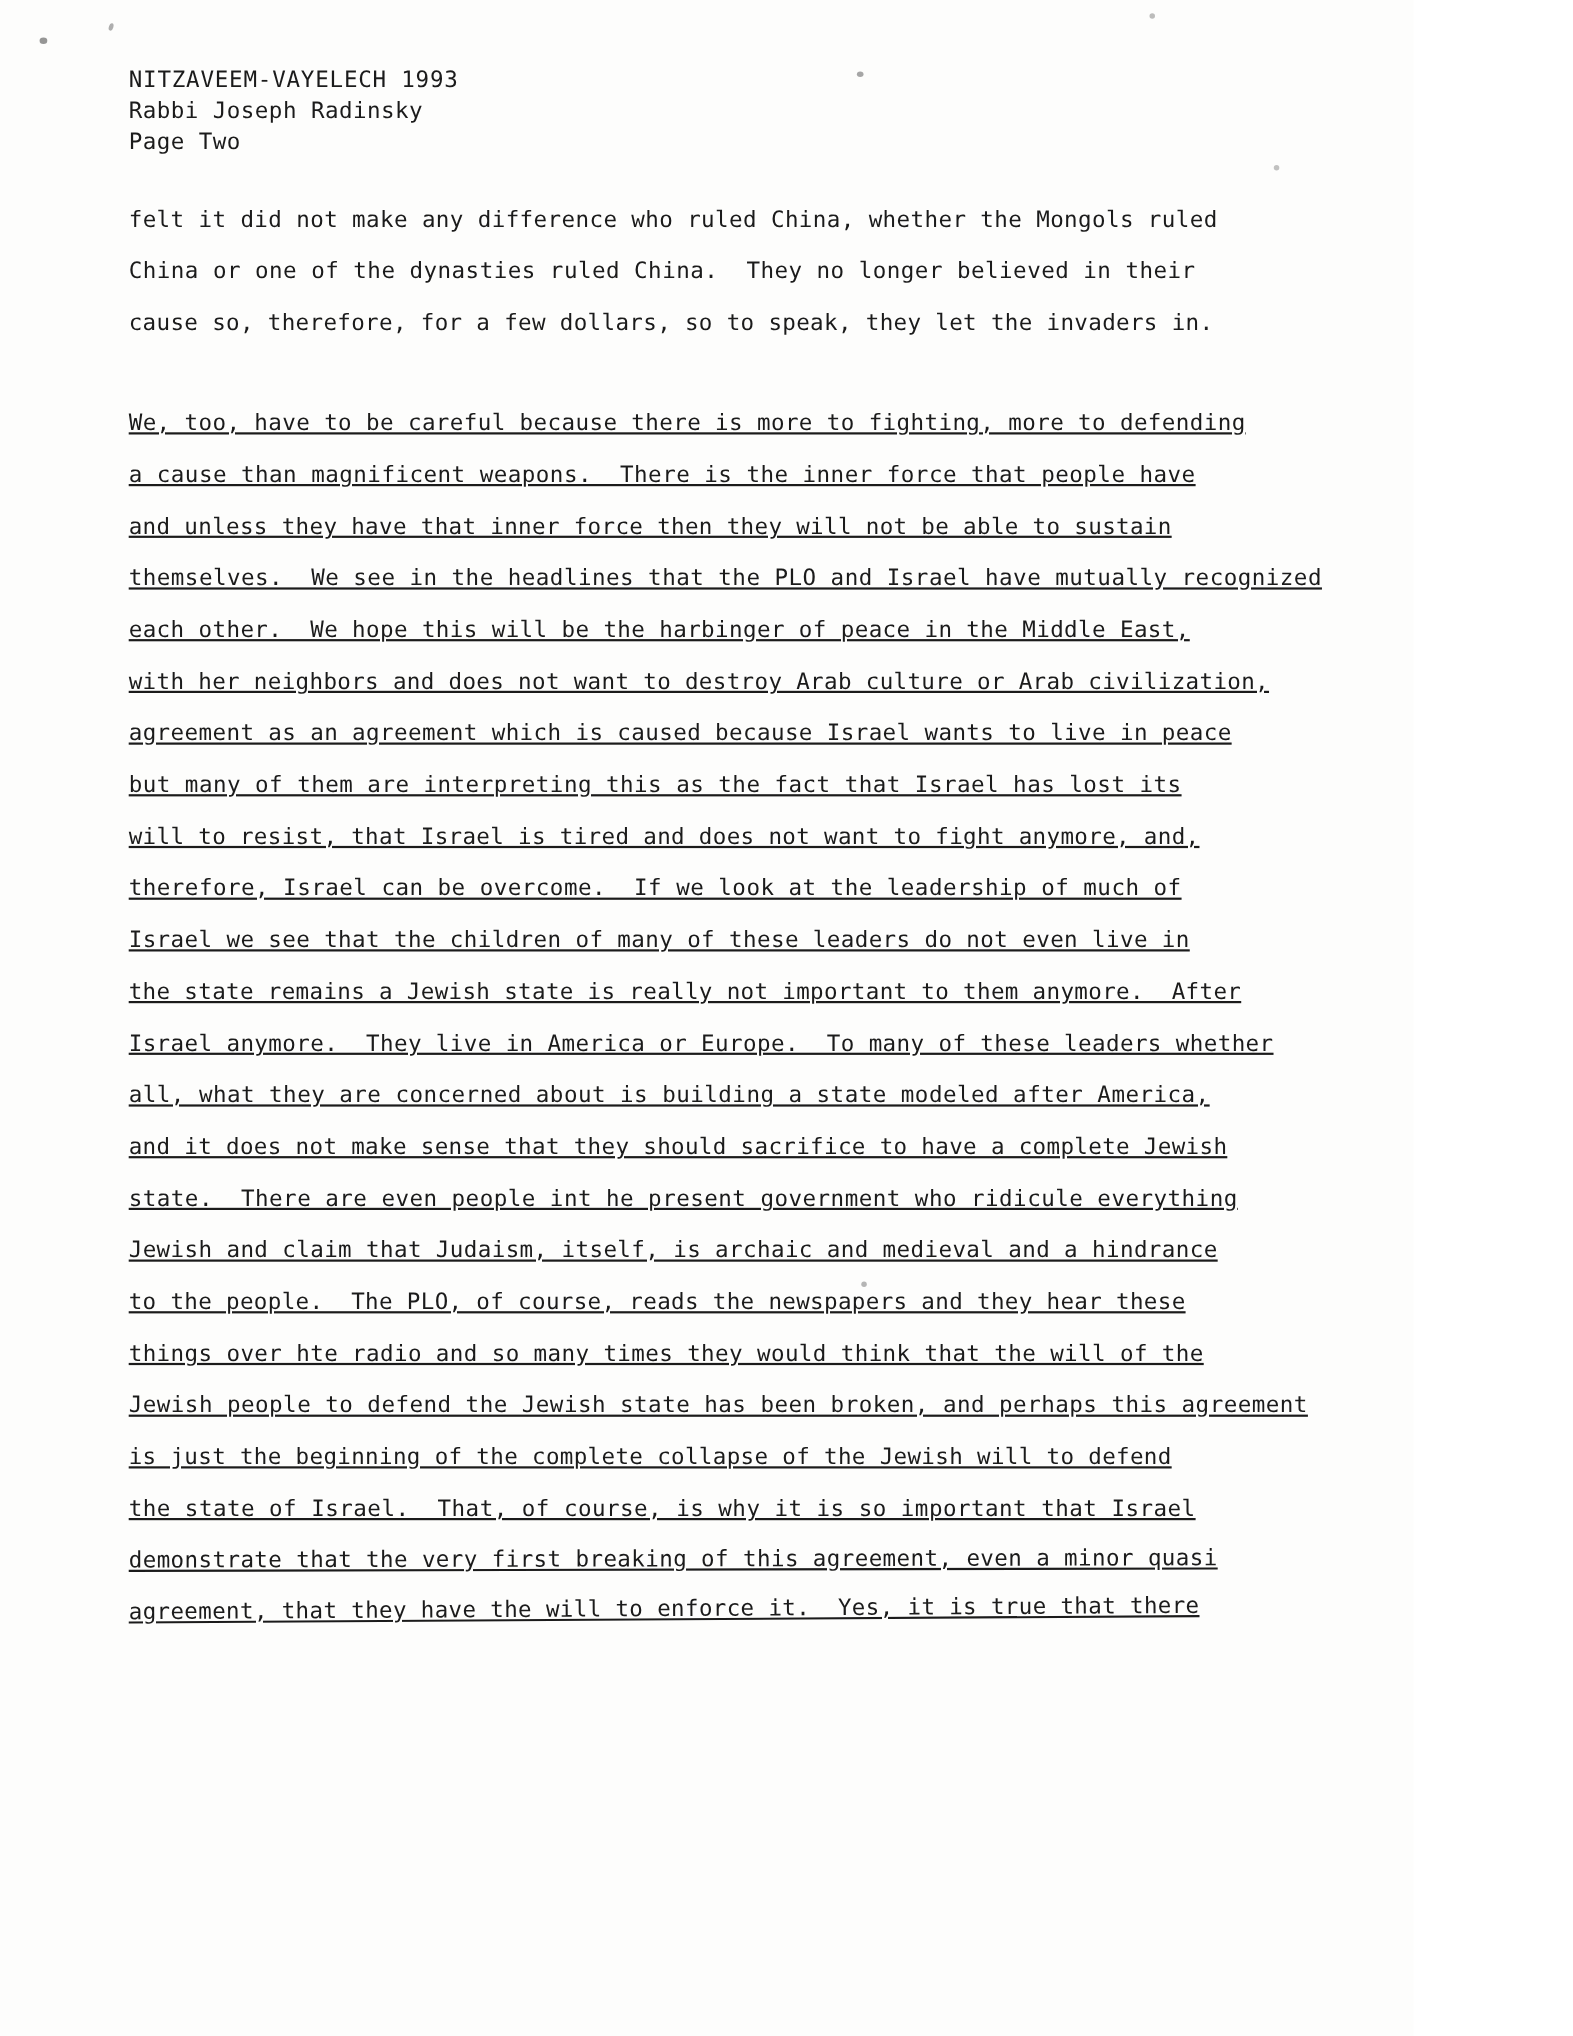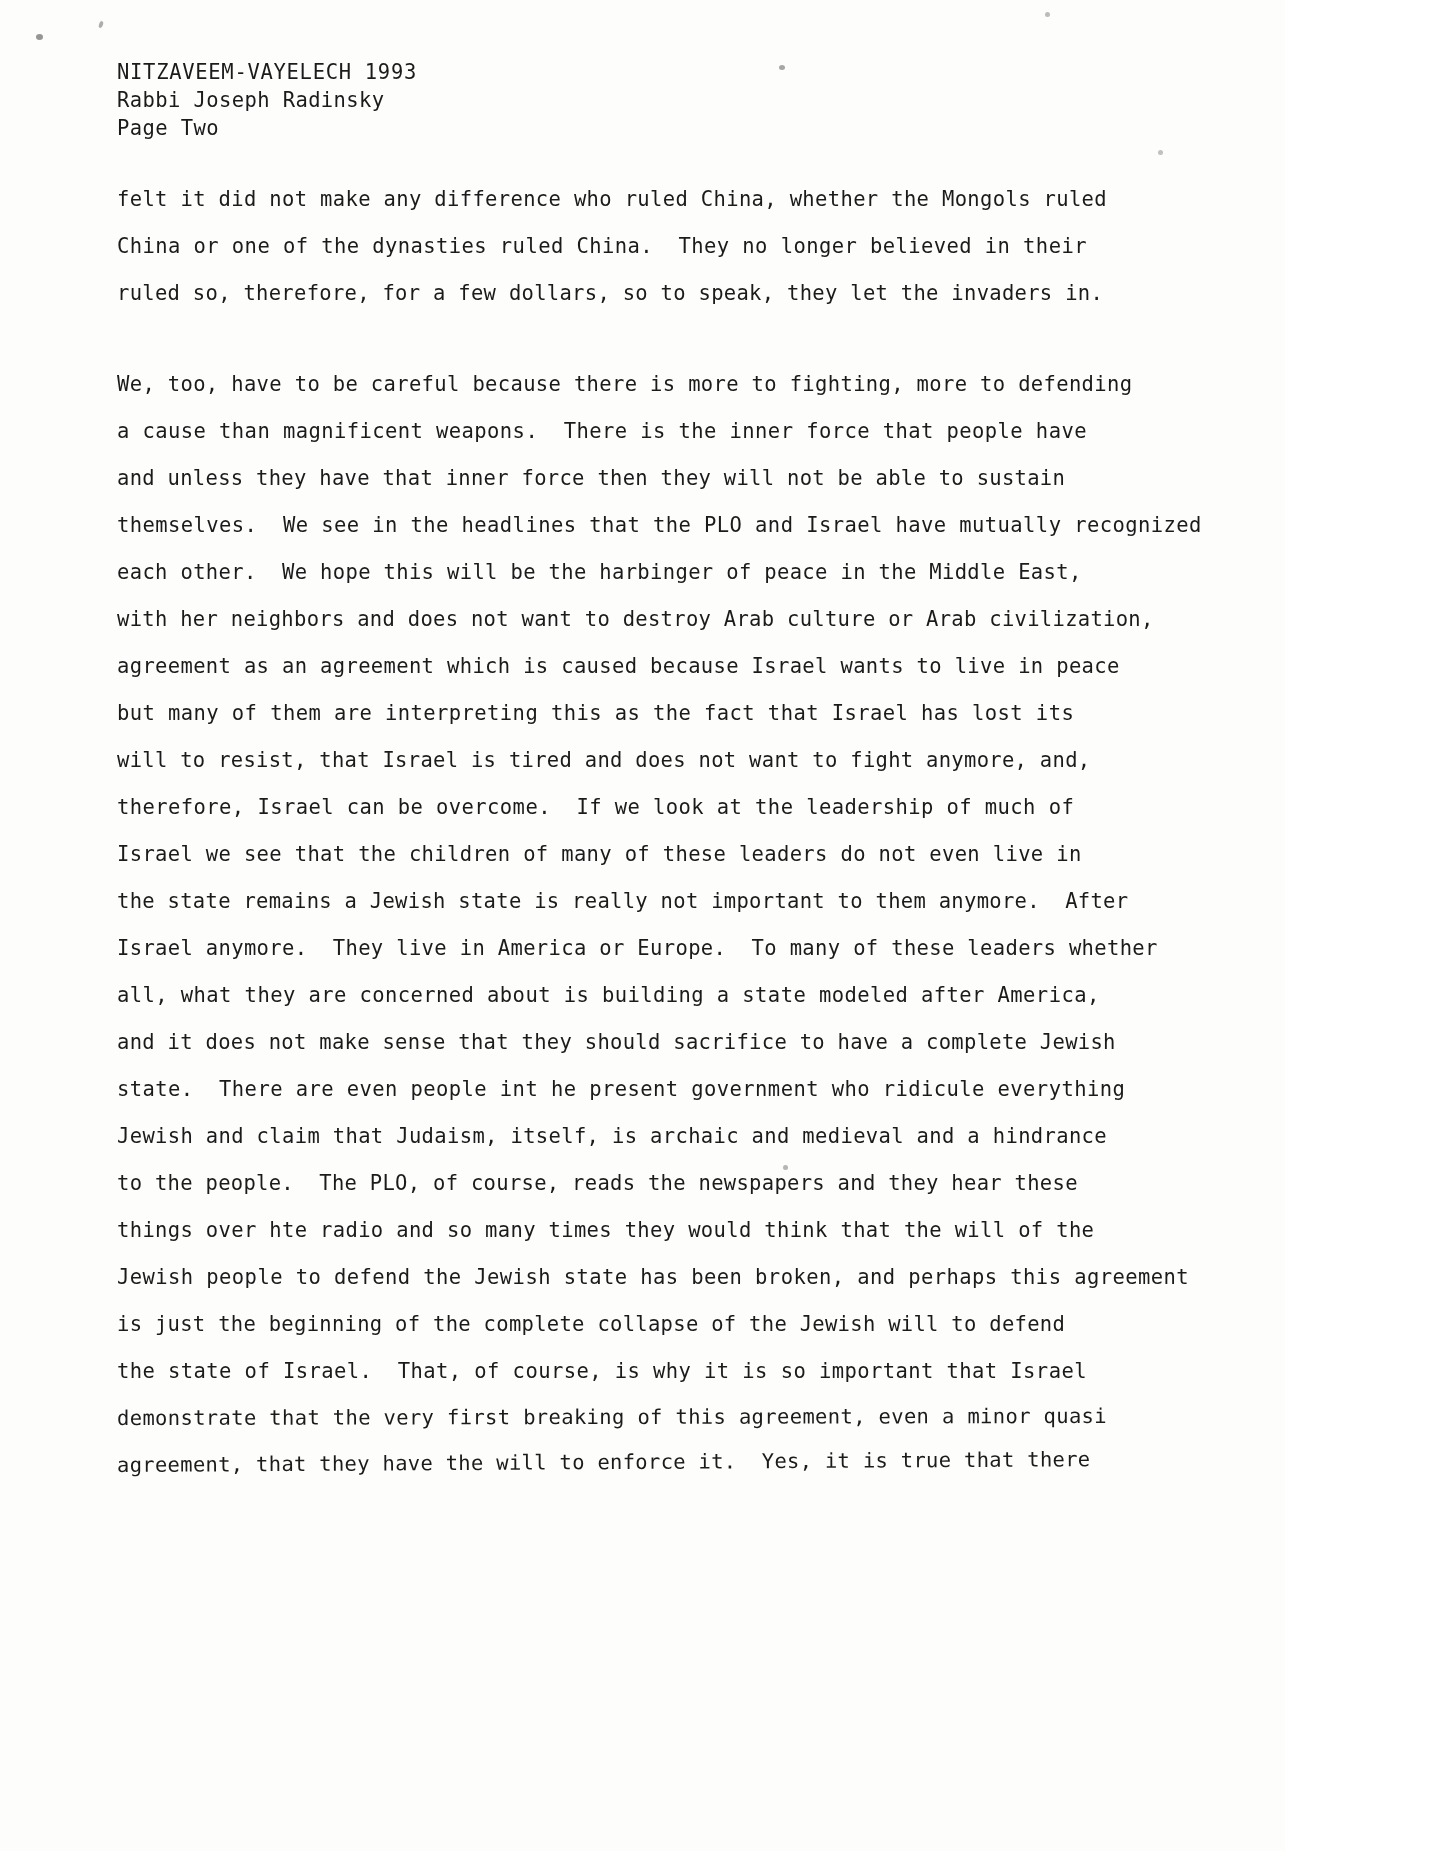--- a/index.html
+++ b/index.html
@@ -45,21 +45,21 @@
     line-height: 28px;
     letter-spacing: .4px;
   }
   .header-line { white-space: pre; }
   .header-line.title { letter-spacing: .7px; }
 
   .para {
     margin-top: 34px;
     font-size: 20.5px;
   }
-  .para + .para { margin-top: 44px; }
+  .para + .para { margin-top: 44px; text-decoration: underline; }
 
   .tline {
     white-space: pre;
     line-height: 47px;
     letter-spacing: .35px;
   }
 
   
   .tline:nth-child(2n)   { letter-spacing: .42px; }
   .tline:nth-child(3n)   { letter-spacing: .30px; }
@@ -84,21 +84,21 @@
 
     <div class="header-block">
       <div class="header-line title">NITZAVEEM-VAYELECH 1993</div>
       <div class="header-line">Rabbi Joseph Radinsky</div>
       <div class="header-line">Page Two</div>
     </div>
 
     <div class="para">
       <div class="tline">felt it did not make any difference who ruled China, whether the Mongols ruled</div>
       <div class="tline">China or one of the dynasties ruled China.  They no longer believed in their</div>
-      <div class="tline">ruled so, therefore, for a few dollars, so to speak, they let the invaders in.</div>
+      <div class="tline">cause so, therefore, for a few dollars, so to speak, they let the invaders in.</div>
     </div>
 
     <div class="para">
       <div class="tline">We, too, have to be careful because there is more to fighting, more to defending</div>
       <div class="tline">a cause than magnificent weapons.  There is the inner force that people have</div>
       <div class="tline">and unless they have that inner force then they will not be able to sustain</div>
       <div class="tline">themselves.  We see in the headlines that the PLO and Israel have mutually recognized</div>
       <div class="tline">each other.  We hope this will be the harbinger of peace in the Middle East,</div>
       <div class="tline">with her neighbors and does not want to destroy Arab culture or Arab civilization,</div>
       <div class="tline">agreement as an agreement which is caused because Israel wants to live in peace</div>

